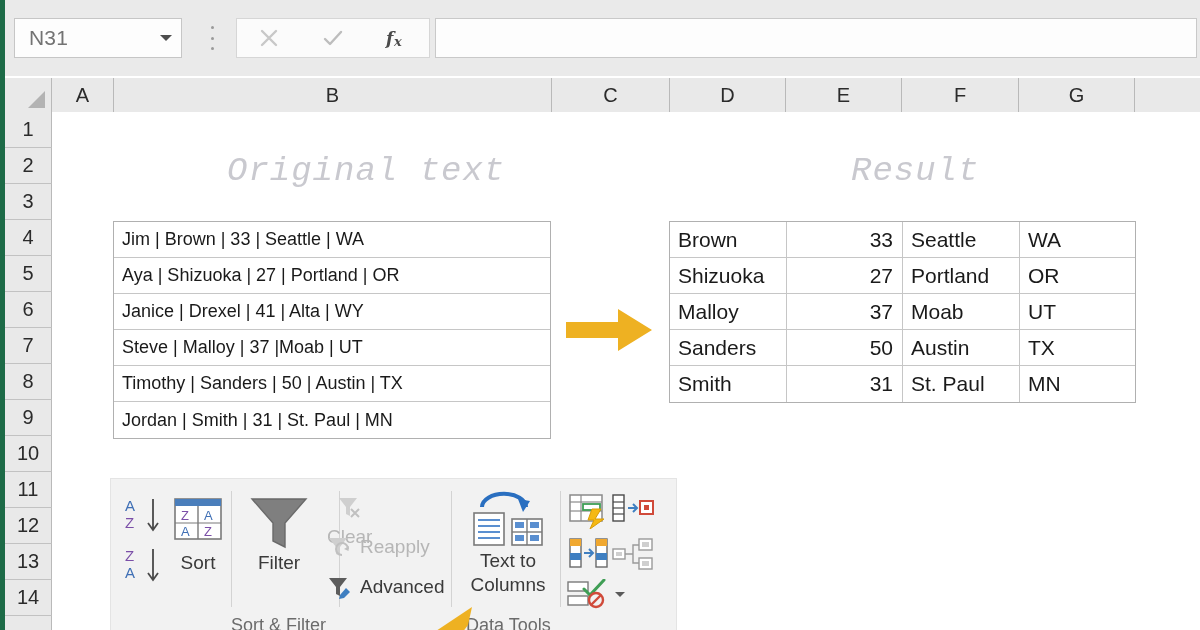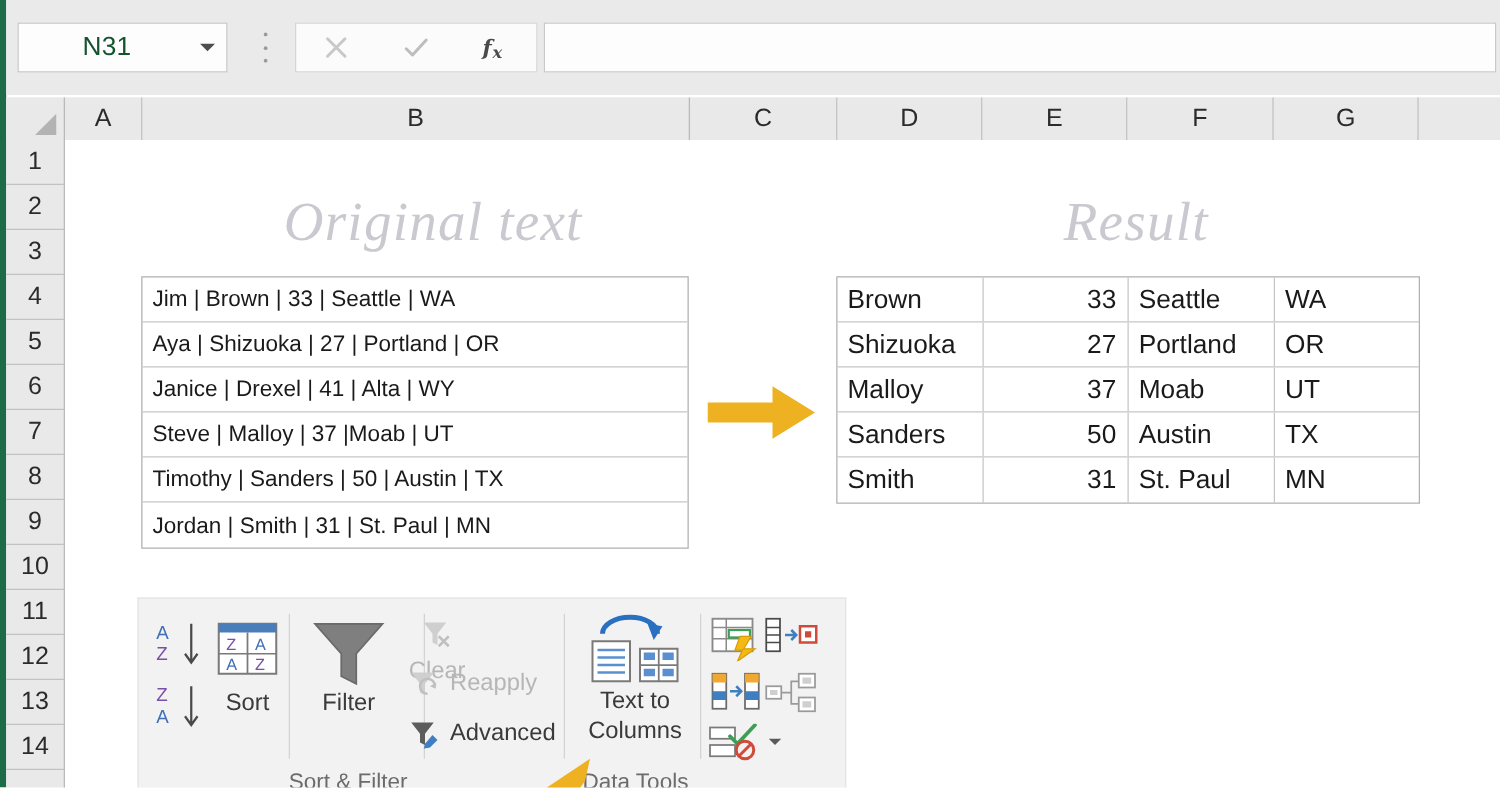--- a/index.html
+++ b/index.html
@@ -21,23 +21,22 @@
   .formula-row {
     position: absolute; left: 5px; top: 0; width: 1195px; height: 76px;
     background: #eaeaea;
   }
   .name-box {
     position: absolute; left: 9px; top: 18px; width: 168px; height: 40px;
     background: #fdfdfd; border: 1px solid #c6c6c6;
     display: flex; align-items: center;
   }
   .name-box-text {
-    font-size: 21px; color: #14532d; padding-left: 19px; flex: 1;
+    font-size: 21px; color: #737373; padding-left: 14px; flex: 1;
     letter-spacing: .2px;
-    margin-left: 32px;
   }
   .name-box-arrow {
     width: 30px; height: 100%; display: flex; align-items: center; justify-content: center;
   }
   .name-box-arrow svg { display: block; }
 
   .kebab {
     position: absolute; left: 200px; top: 26px; width: 14px; height: 24px;
     display: flex; flex-direction: column; align-items: center; justify-content: space-between;
   }
@@ -92,23 +91,23 @@
 
   
   .grid-body {
     position: absolute; left: 53px; top: 112px; width: 1147px; height: 518px;
     background: #ffffff;
   }
 
   
   .title {
     position: absolute;
-    font-family: Liberation Serif, serif;
+    font-family: Liberation Mono, monospace;
     font-style: italic;
-    font-size: 44px;
+    font-size: 34px;
     color: #c9c9cf;
     letter-spacing: 1px;
     white-space: nowrap;
   }
 
   
   .orig-block {
     position: absolute; left: 113px; top: 221px; width: 438px;
     border: 1px solid #b0b0b0;
     background: #ffffff;

